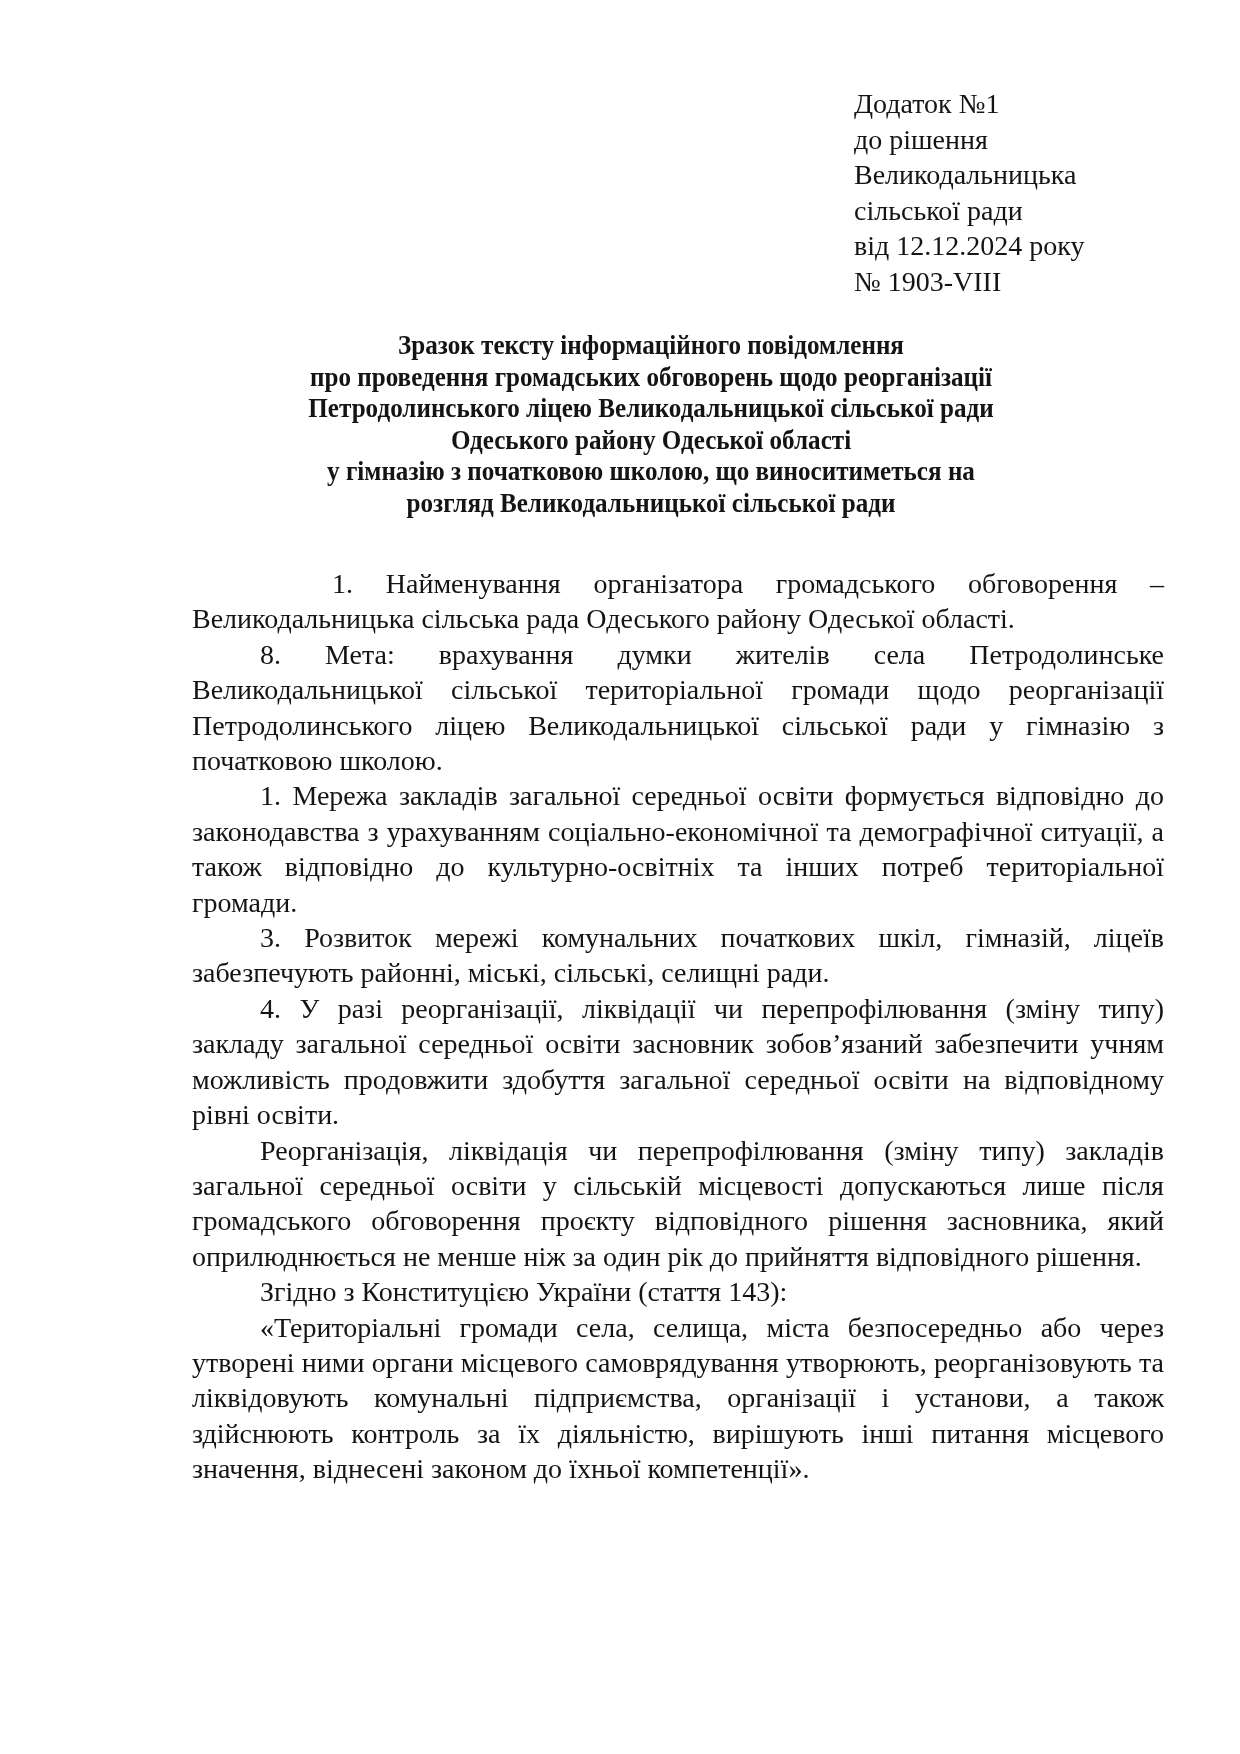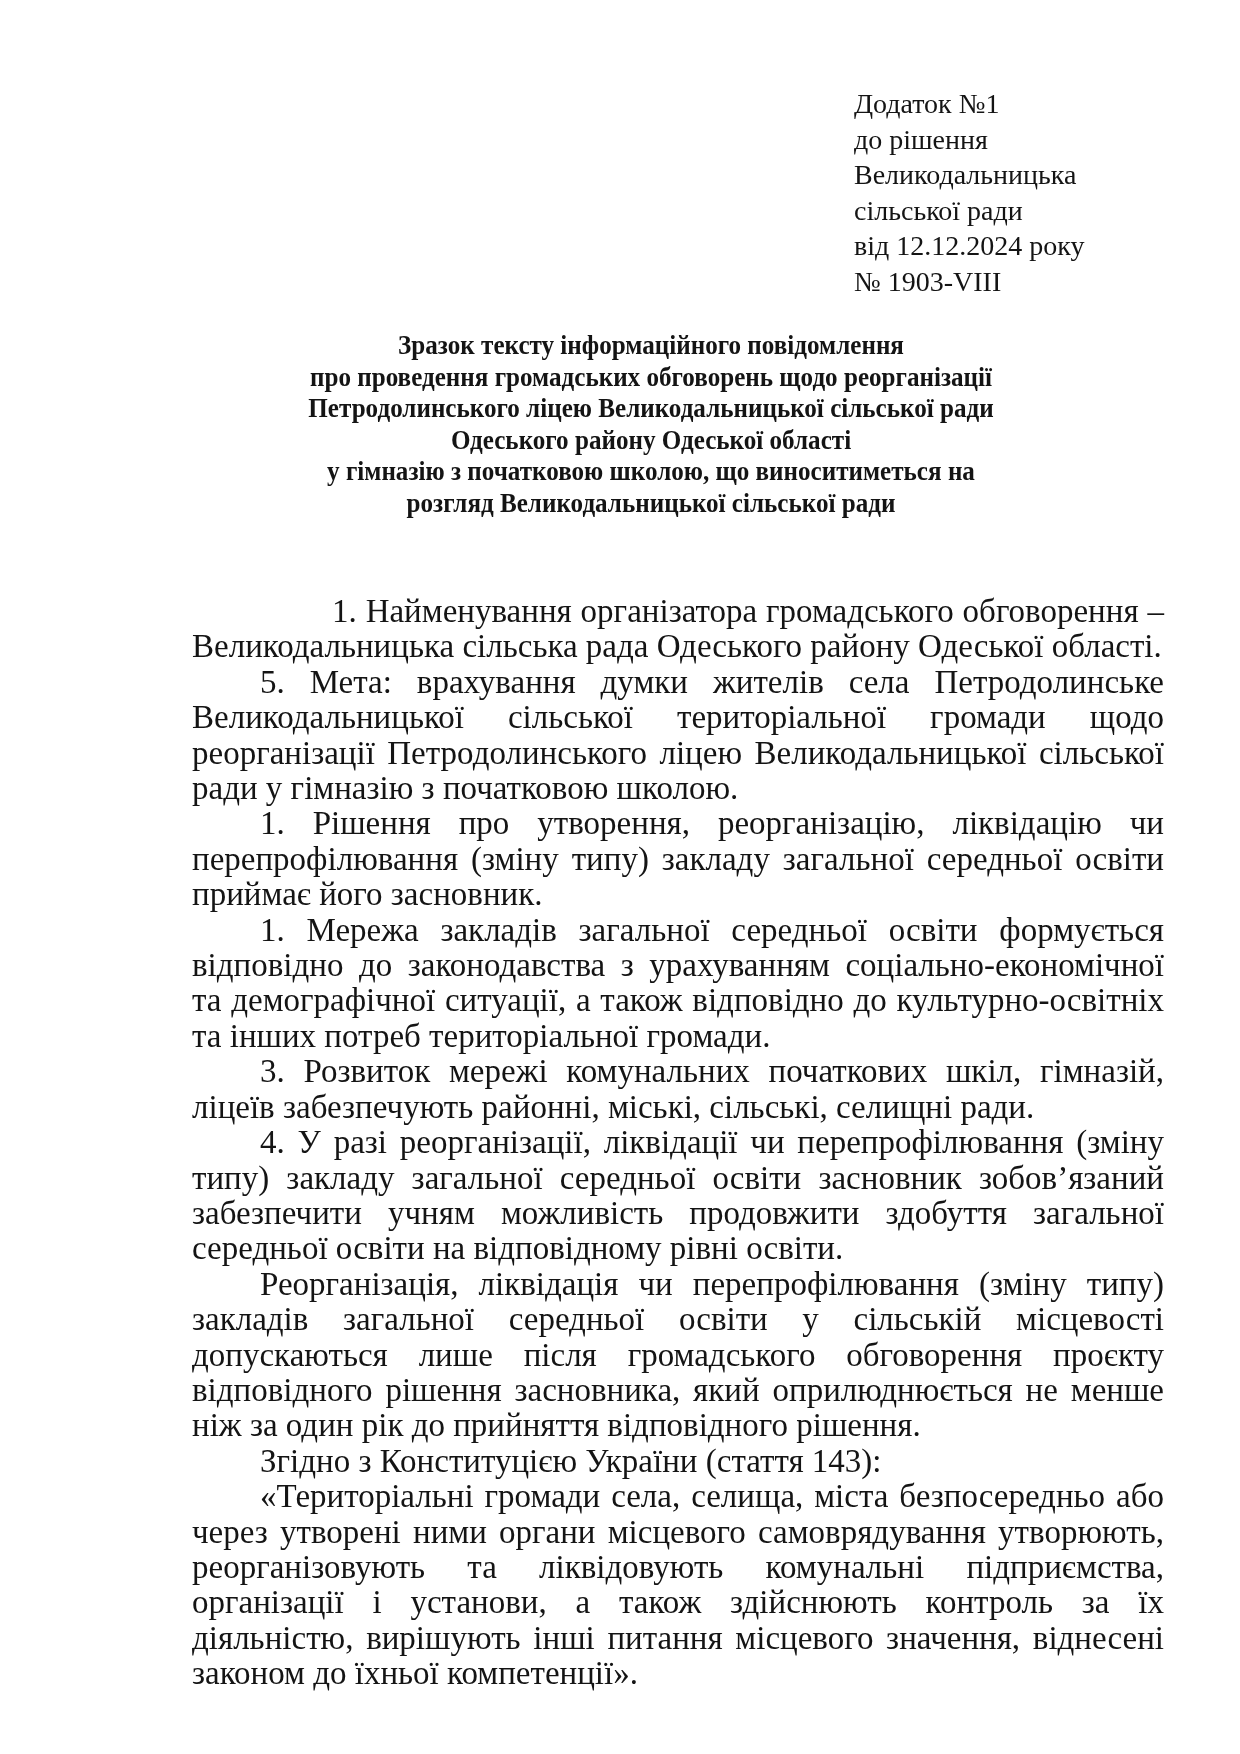--- a/index.html
+++ b/index.html
@@ -4,21 +4,21 @@
   <style>
     html, body { margin: 0; padding: 0; background: #ffffff; }
     body { width: 1240px; height: 1754px; position: relative; overflow: hidden;
       font-family: "Liberation Serif", "DejaVu Serif", serif; color: #141414; }
     .page { position: absolute; left: 16px; top: 0; width: 1240px; height: 1754px; text-decoration: underline; }
     .annex { position: absolute; left: 838px; top: 86px; font-size: 28px; line-height: 35.5px; }
     .annex div { white-space: nowrap; }
     .title { position: absolute; left: 170px; width: 930px; top: 330px; text-align: center;
       font-weight: bold; font-size: 27px; line-height: 31.5px; transform: scaleX(0.93); transform-origin: center top; }
     .title div { white-space: nowrap; }
-    .body { position: absolute; left: 176px; width: 972px; top: 566px; font-size: 33px; line-height: 35.4px; margin-top: 28px; }
+    .body { position: absolute; left: 176px; width: 972px; top: 566px; font-size: 28px; line-height: 35.4px; }
     .p { text-align: justify; text-indent: 68px; margin: 0; }
     .p.first { text-indent: 140px; }
   </style>
 </head>
 <body>
 
 <div class="page">
 
   <div class="annex">
     <div>Додаток №1</div>
@@ -33,22 +33,21 @@
     <div>Зразок тексту інформаційного повідомлення</div>
     <div>про проведення громадських обговорень щодо реорганізації</div>
     <div>Петродолинського ліцею Великодальницької сільської ради</div>
     <div>Одеського району Одеської області</div>
     <div>у гімназію з початковою школою, що виноситиметься на</div>
     <div>розгляд Великодальницької сільської ради</div>
   </div>
 
   <div class="body">
     <p class="p first">1. Найменування організатора громадського обговорення – Великодальницька сільська рада Одеського району Одеської області.</p>
-    <p class="p">5. Мета: врахування думки жителів села Петродолинське Великодальницької сільської територіальної громади щодо реорганізації Петродолинського ліцею Великодальницької сільської ради у гімназію з початковою школою.</p>
-    <p class="p">1. Рішення про утворення, реорганізацію, ліквідацію чи перепрофілювання (зміну типу) закладу загальної середньої освіти приймає його засновник.</p>
+    <p class="p">8. Мета: врахування думки жителів села Петродолинське Великодальницької сільської територіальної громади щодо реорганізації Петродолинського ліцею Великодальницької сільської ради у гімназію з початковою школою.</p>
     <p class="p">1. Мережа закладів загальної середньої освіти формується відповідно до законодавства з урахуванням соціально-економічної та демографічної ситуації, а також відповідно до культурно-освітніх та інших потреб територіальної громади.</p>
     <p class="p">3. Розвиток мережі комунальних початкових шкіл, гімназій, ліцеїв забезпечують районні, міські, сільські, селищні ради.</p>
     <p class="p">4. У разі реорганізації, ліквідації чи перепрофілювання (зміну типу) закладу загальної середньої освіти засновник зобов’язаний забезпечити учням можливість продовжити здобуття загальної середньої освіти на відповідному рівні освіти.</p>
     <p class="p">Реорганізація, ліквідація чи перепрофілювання (зміну типу) закладів загальної середньої освіти у сільській місцевості допускаються лише після громадського обговорення проєкту відповідного рішення засновника, який оприлюднюється не менше ніж за один рік до прийняття відповідного рішення.</p>
     <p class="p">Згідно з Конституцією України (стаття 143):</p>
     <p class="p">«Територіальні громади села, селища, міста безпосередньо або через утворені ними органи місцевого самоврядування утворюють, реорганізовують та ліквідовують комунальні підприємства, організації і установи, а також здійснюють контроль за їх діяльністю, вирішують інші питання місцевого значення, віднесені законом до їхньої компетенції».</p>
   </div>
 
 </div>
 

